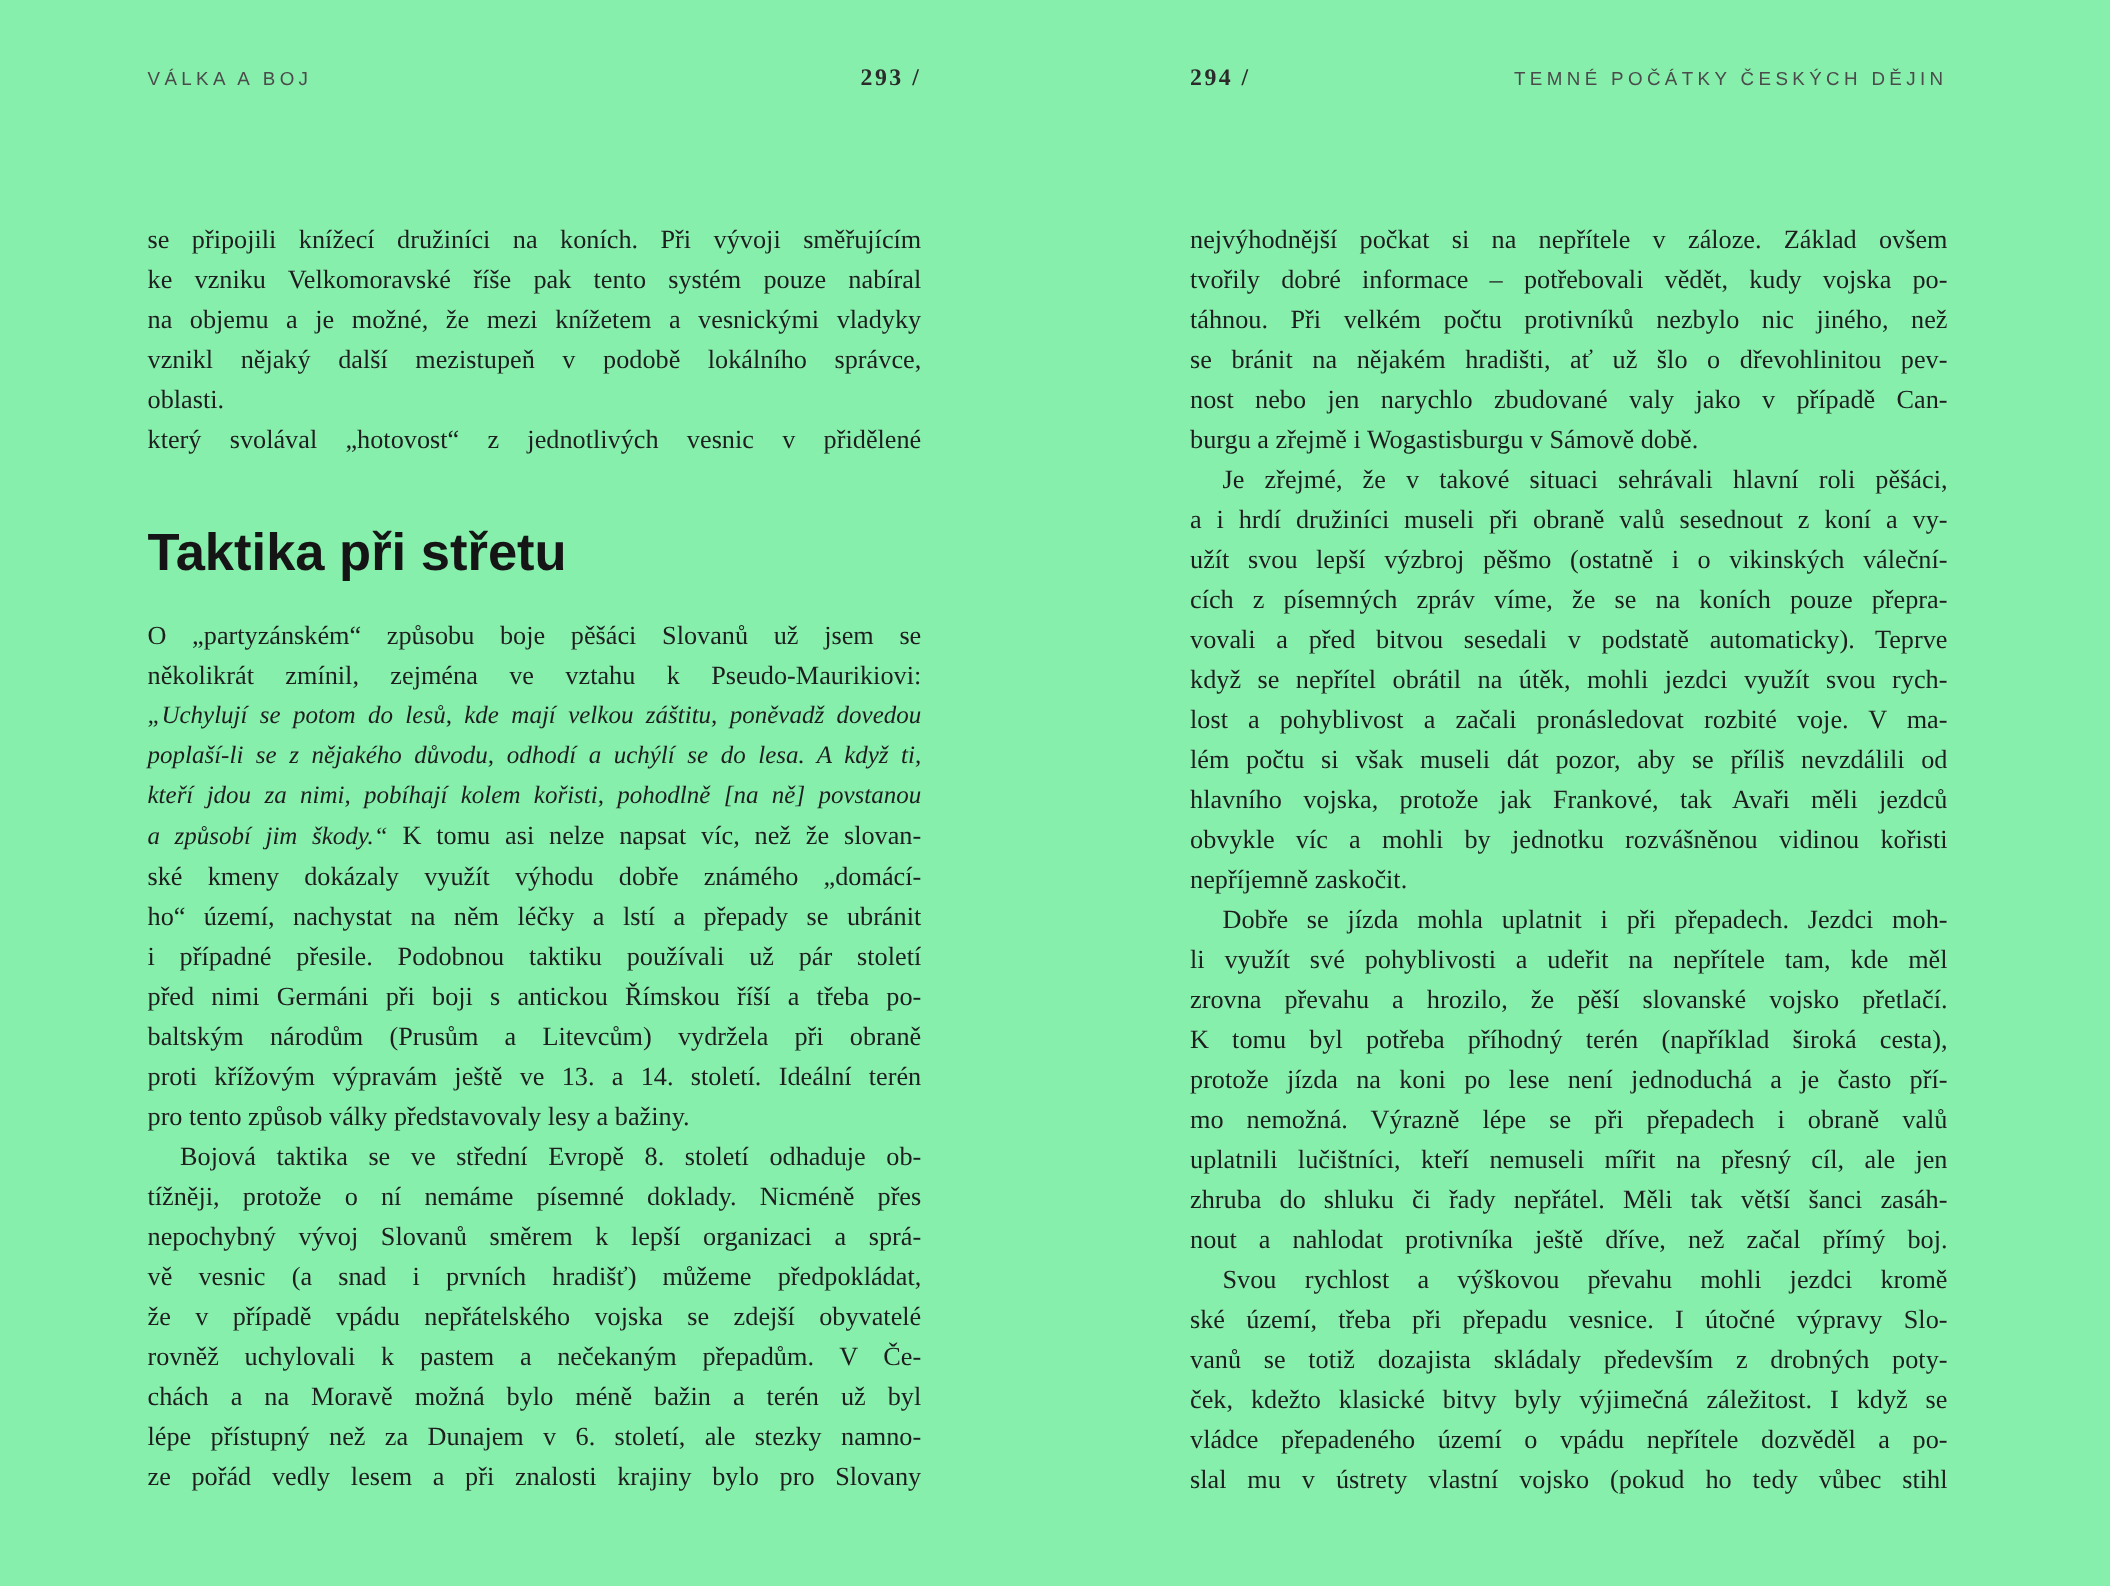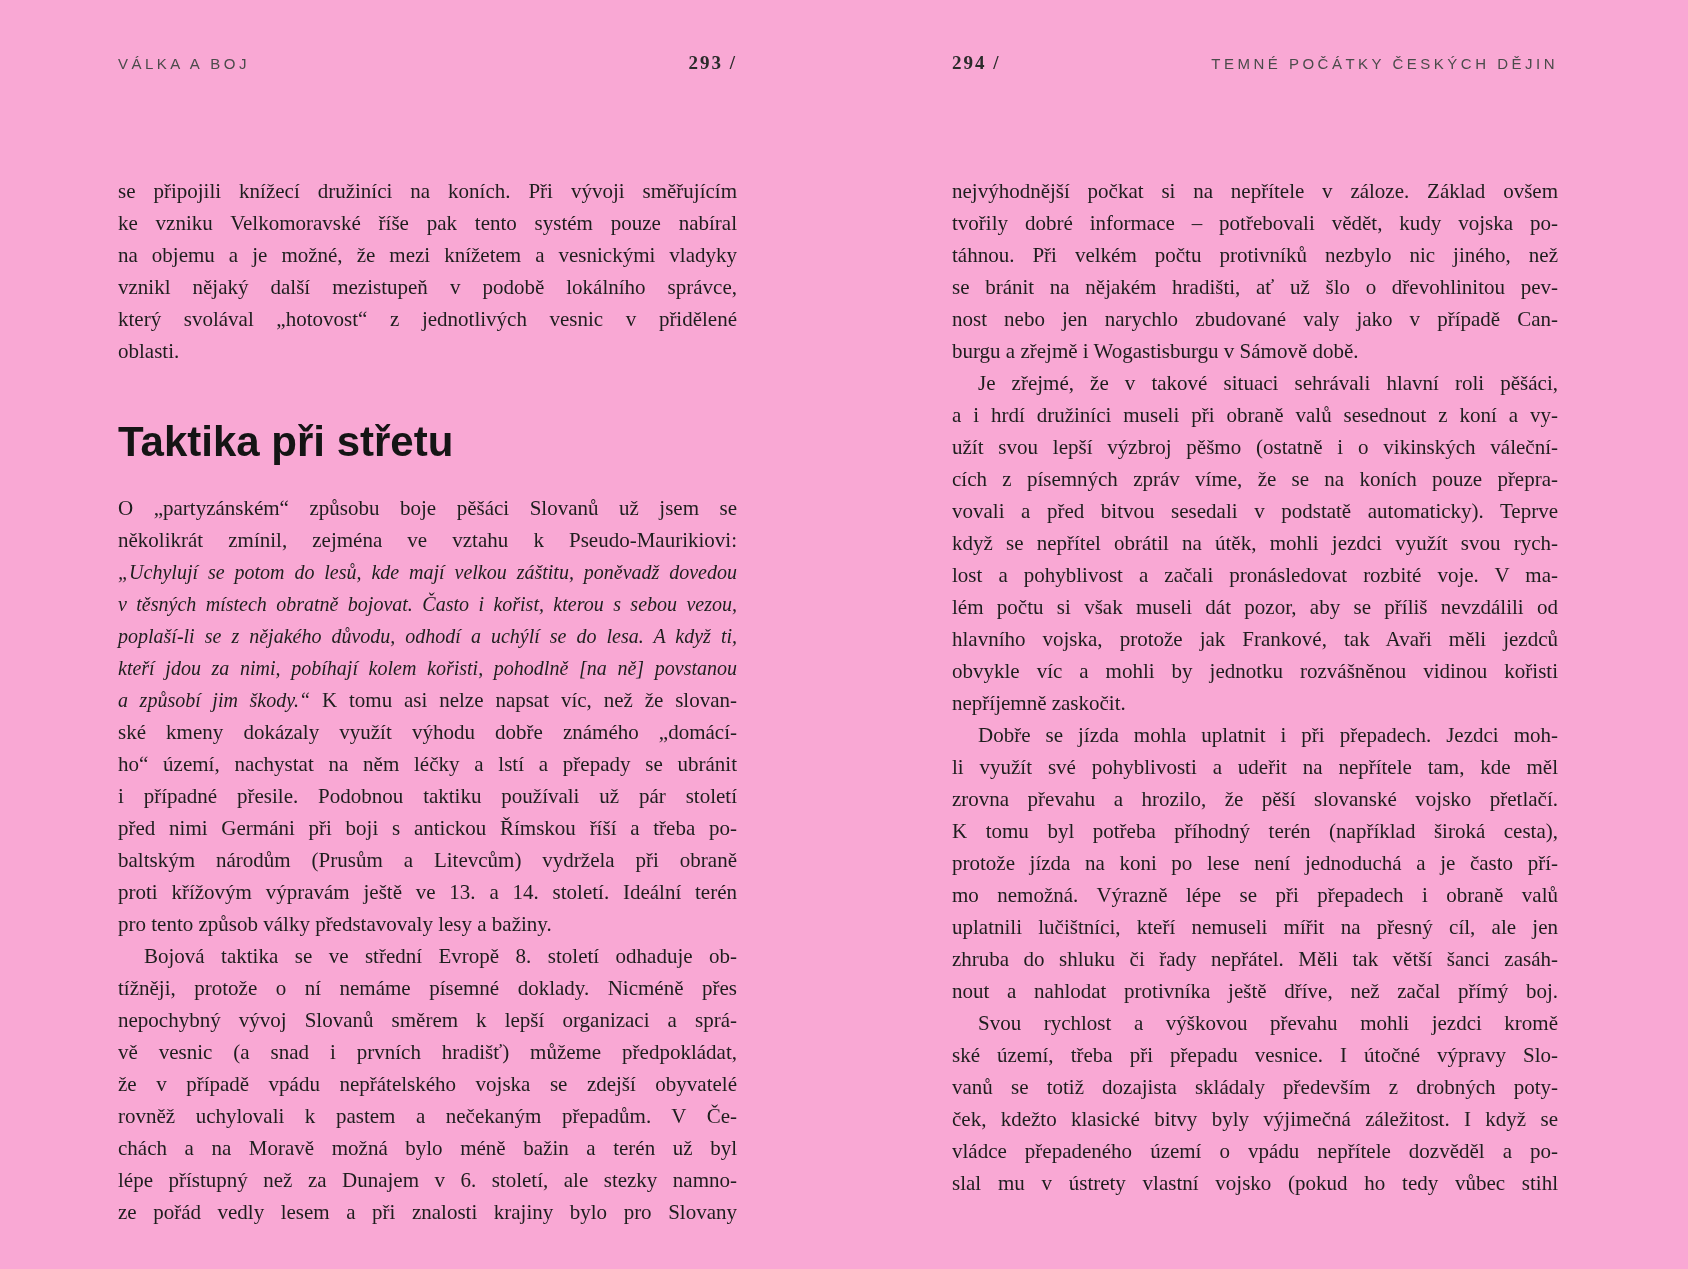--- a/index.html
+++ b/index.html
@@ -2,21 +2,21 @@
 <html><head>
 <meta charset="utf-8">
 <style>
   html,body{margin:0;padding:0;}
   body{
     width:1688px;height:1269px;position:relative;
     background:#ffffff;
     font-family:"Liberation Serif",serif;
     -webkit-font-smoothing:antialiased;
   }
-  .spread{position:absolute;inset:0;background:#f9a8d4;overflow:hidden;}
+  .spread{position:absolute;inset:0;background:#86efac;overflow:hidden;}
   .column{position:absolute;top:0;height:100%;}
   #col-left{left:118px;width:619px;}
   #col-right{left:952px;width:606px;}
   .pagehead{
     position:absolute;top:52px;left:0;right:0;
     display:flex;justify-content:space-between;align-items:baseline;
   }
   .runtitle{
     font-family:"Liberation Sans",sans-serif;
     font-size:15px;font-weight:400;letter-spacing:3.5px;
@@ -53,29 +53,28 @@
     <div class="pagehead">
       <span class="runtitle">VÁLKA A BOJ</span>
       <span class="pagenum">293 /</span>
     </div>
     <div class="bodytext">
         <div class="para">
           <div class="line">se připojili knížecí družiníci na koních. Při vývoji směřujícím</div>
           <div class="line">ke vzniku Velkomoravské říše pak tento systém pouze nabíral</div>
           <div class="line">na objemu a je možné, že mezi knížetem a vesnickými vladyky</div>
           <div class="line">vznikl nějaký další mezistupeň v podobě lokálního správce,</div>
+          <div class="line flush">oblasti.</div>
           <div class="line">který svolával „hotovost“ z jednotlivých vesnic v přidělené</div>
-          <div class="line flush">oblasti.</div>
         </div>
         <div class="heading">Taktika při střetu</div>
         <div class="para">
           <div class="line">O „partyzánském“ způsobu boje pěšáci Slovanů už jsem se</div>
           <div class="line">několikrát zmínil, zejména ve vztahu k Pseudo-Maurikiovi:</div>
           <div class="line italic">„Uchylují se potom do lesů, kde mají velkou záštitu, poněvadž dovedou</div>
-          <div class="line italic">v těsných místech obratně bojovat. Často i kořist, kterou s sebou vezou,</div>
           <div class="line italic">poplaší-li se z nějakého důvodu, odhodí a uchýlí se do lesa. A když ti,</div>
           <div class="line italic">kteří jdou za nimi, pobíhají kolem kořisti, pohodlně [na ně] povstanou</div>
           <div class="line"><span class="it">a způsobí jim škody.“</span><span> K tomu asi nelze napsat víc, než že slovan-</span></div>
           <div class="line">ské kmeny dokázaly využít výhodu dobře známého „domácí-</div>
           <div class="line">ho“ území, nachystat na něm léčky a lstí a přepady se ubránit</div>
           <div class="line">i případné přesile. Podobnou taktiku používali už pár století</div>
           <div class="line">před nimi Germáni při boji s antickou Římskou říší a třeba po-</div>
           <div class="line">baltským národům (Prusům a Litevcům) vydržela při obraně</div>
           <div class="line">proti křížovým výpravám ještě ve 13. a 14. století. Ideální terén</div>
           <div class="line flush">pro tento způsob války představovaly lesy a bažiny.</div>

